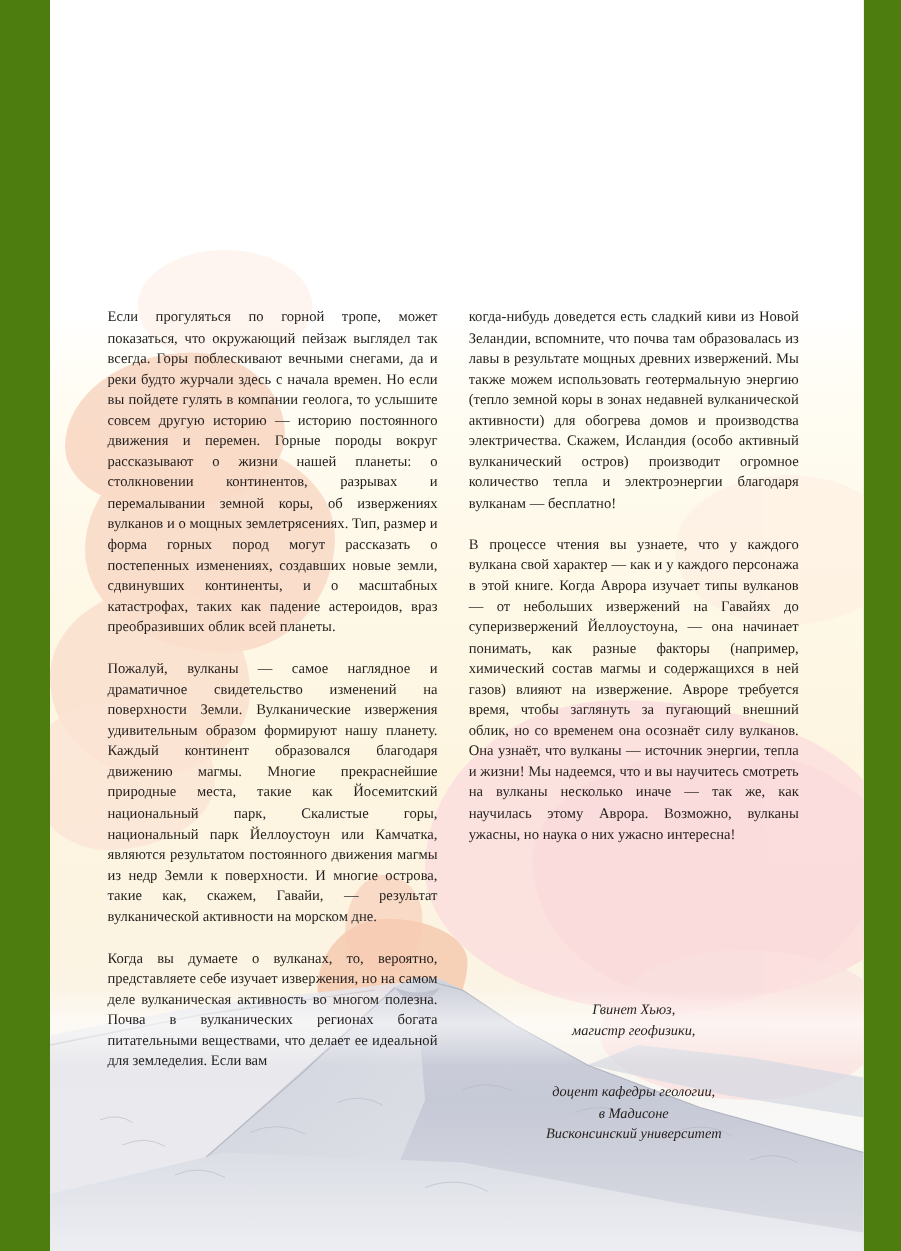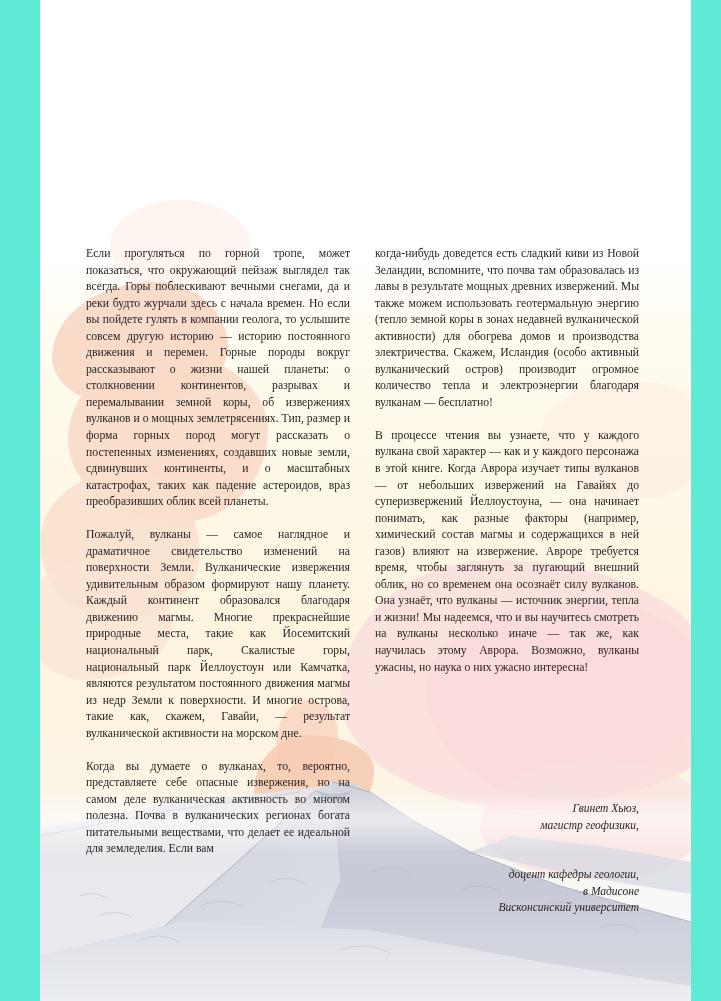--- a/index.html
+++ b/index.html
@@ -1,19 +1,19 @@
 <!DOCTYPE html>
 <html><head>
 <meta charset="utf-8">
 <style>
   html,body{margin:0;padding:0;background:#ffffff;}
   body{width:721px;height:1001px;overflow:hidden;
        font-family:"Liberation Serif","DejaVu Serif",serif;}
 
-  #page{position:relative;width:721px;height:1001px;background:#5eead4;overflow:hidden;}
+  #page{position:relative;width:721px;height:1001px;background:#4d7c0f;overflow:hidden;}
 
   
   #plate{position:absolute;left:40px;top:0px;width:651px;height:1001px;overflow:hidden;
          background:#ffffff;}
 
   
   .sky{position:absolute;left:0;top:0;width:651px;height:1001px;
        background:
          linear-gradient(to bottom,
            rgba(255,255,255,1) 0px,
@@ -63,21 +63,21 @@
   #cols{position:absolute;left:0;top:0;width:721px;height:1001px;}
   .col{position:absolute;top:246px;width:264px;
        font-size:11.7px;line-height:16.55px;color:#231f1d;
        text-align:justify;text-justify:inter-word;
        hyphens:manual;}
   .colL{left:86px;}
   .colR{left:375px;}
   .col p{margin:0 0 16.4px 0;}
   .col p:last-child{margin-bottom:0;}
 
-  .sig{position:absolute;left:375px;width:264px;text-align:right;
+  .sig{position:absolute;left:375px;width:264px;text-align:center;
        font-style:italic;font-size:11.5px;line-height:16.6px;color:#241f1d;}
   .sig1{top:800px;}
   .sig2{top:866px;}
   .sig p{margin:0;}
 </style>
 </head>
 <body>
 
 <div id="page">
 
@@ -144,21 +144,21 @@
     </svg>
 
     <div class="haze"></div>
   </div>
 
   <div id="cols">
 
     <div class="col colL">
       <p>Если прогуляться по горной тропе, может показаться, что окружающий пейзаж выглядел так всегда. Горы поблескивают вечными снегами, да и реки будто журчали здесь с начала времен. Но если вы пойдете гулять в компании геолога, то услышите совсем другую историю — историю постоянного движения и перемен. Горные породы вокруг рассказывают о жизни нашей планеты: о столкновении континентов, разрывах и перемалывании земной коры, об извержениях вулканов и о мощных землетрясениях. Тип, размер и форма горных пород могут рассказать о постепенных изменениях, создавших новые земли, сдвинувших континенты, и о масштабных катастрофах, таких как падение астероидов, враз преобразивших облик всей планеты.</p>
       <p>Пожалуй, вулканы — самое наглядное и драматичное свидетельство изменений на поверхности Земли. Вулканические извержения удивительным образом формируют нашу планету. Каждый континент образовался благодаря движению магмы. Многие прекраснейшие природные места, такие как Йосемитский национальный парк, Скалистые горы, национальный парк Йеллоустоун или Камчатка, являются результатом постоянного движения магмы из недр Земли к поверхности. И многие острова, такие как, скажем, Гавайи, — результат вулканической активности на морском дне.</p>
-      <p>Когда вы думаете о вулканах, то, вероятно, представляете себе опасные извержения, но на самом деле вулканическая активность во многом полезна. Почва в вулканических регионах богата питательными веществами, что делает ее идеальной для земледелия. Если вам</p>
+      <p>Когда вы думаете о вулканах, то, вероятно, представляете себе изучает извержения, но на самом деле вулканическая активность во многом полезна. Почва в вулканических регионах богата питательными веществами, что делает ее идеальной для земледелия. Если вам</p>
     </div>
 
     <div class="col colR">
       <p>когда-нибудь доведется есть сладкий киви из Новой Зеландии, вспомните, что почва там образовалась из лавы в результате мощных древних извержений. Мы также можем использовать геотермальную энергию (тепло земной коры в зонах недавней вулканической активности) для обогрева домов и производства электричества. Скажем, Исландия (особо активный вулканический остров) производит огромное количество тепла и электроэнергии благодаря вулканам — бесплатно!</p>
       <p>В процессе чтения вы узнаете, что у каждого вулкана свой характер — как и у каждого персонажа в этой книге. Когда Аврора изучает типы вулканов — от небольших извержений на Гавайях до суперизвержений Йеллоустоуна, — она начинает понимать, как разные факторы (например, химический состав магмы и содержащихся в ней газов) влияют на извержение. Авроре требуется время, чтобы заглянуть за пугающий внешний облик, но со временем она осознаёт силу вулканов. Она узнаёт, что вулканы — источник энергии, тепла и жизни! Мы надеемся, что и вы научитесь смотреть на вулканы несколько иначе — так же, как научилась этому Аврора. Возможно, вулканы ужасны, но наука о них ужасно интересна!</p>
     </div>
 
     <div class="sig sig1">
       <p>Гвинет Хьюз,</p>
       <p>магистр геофизики,</p>

